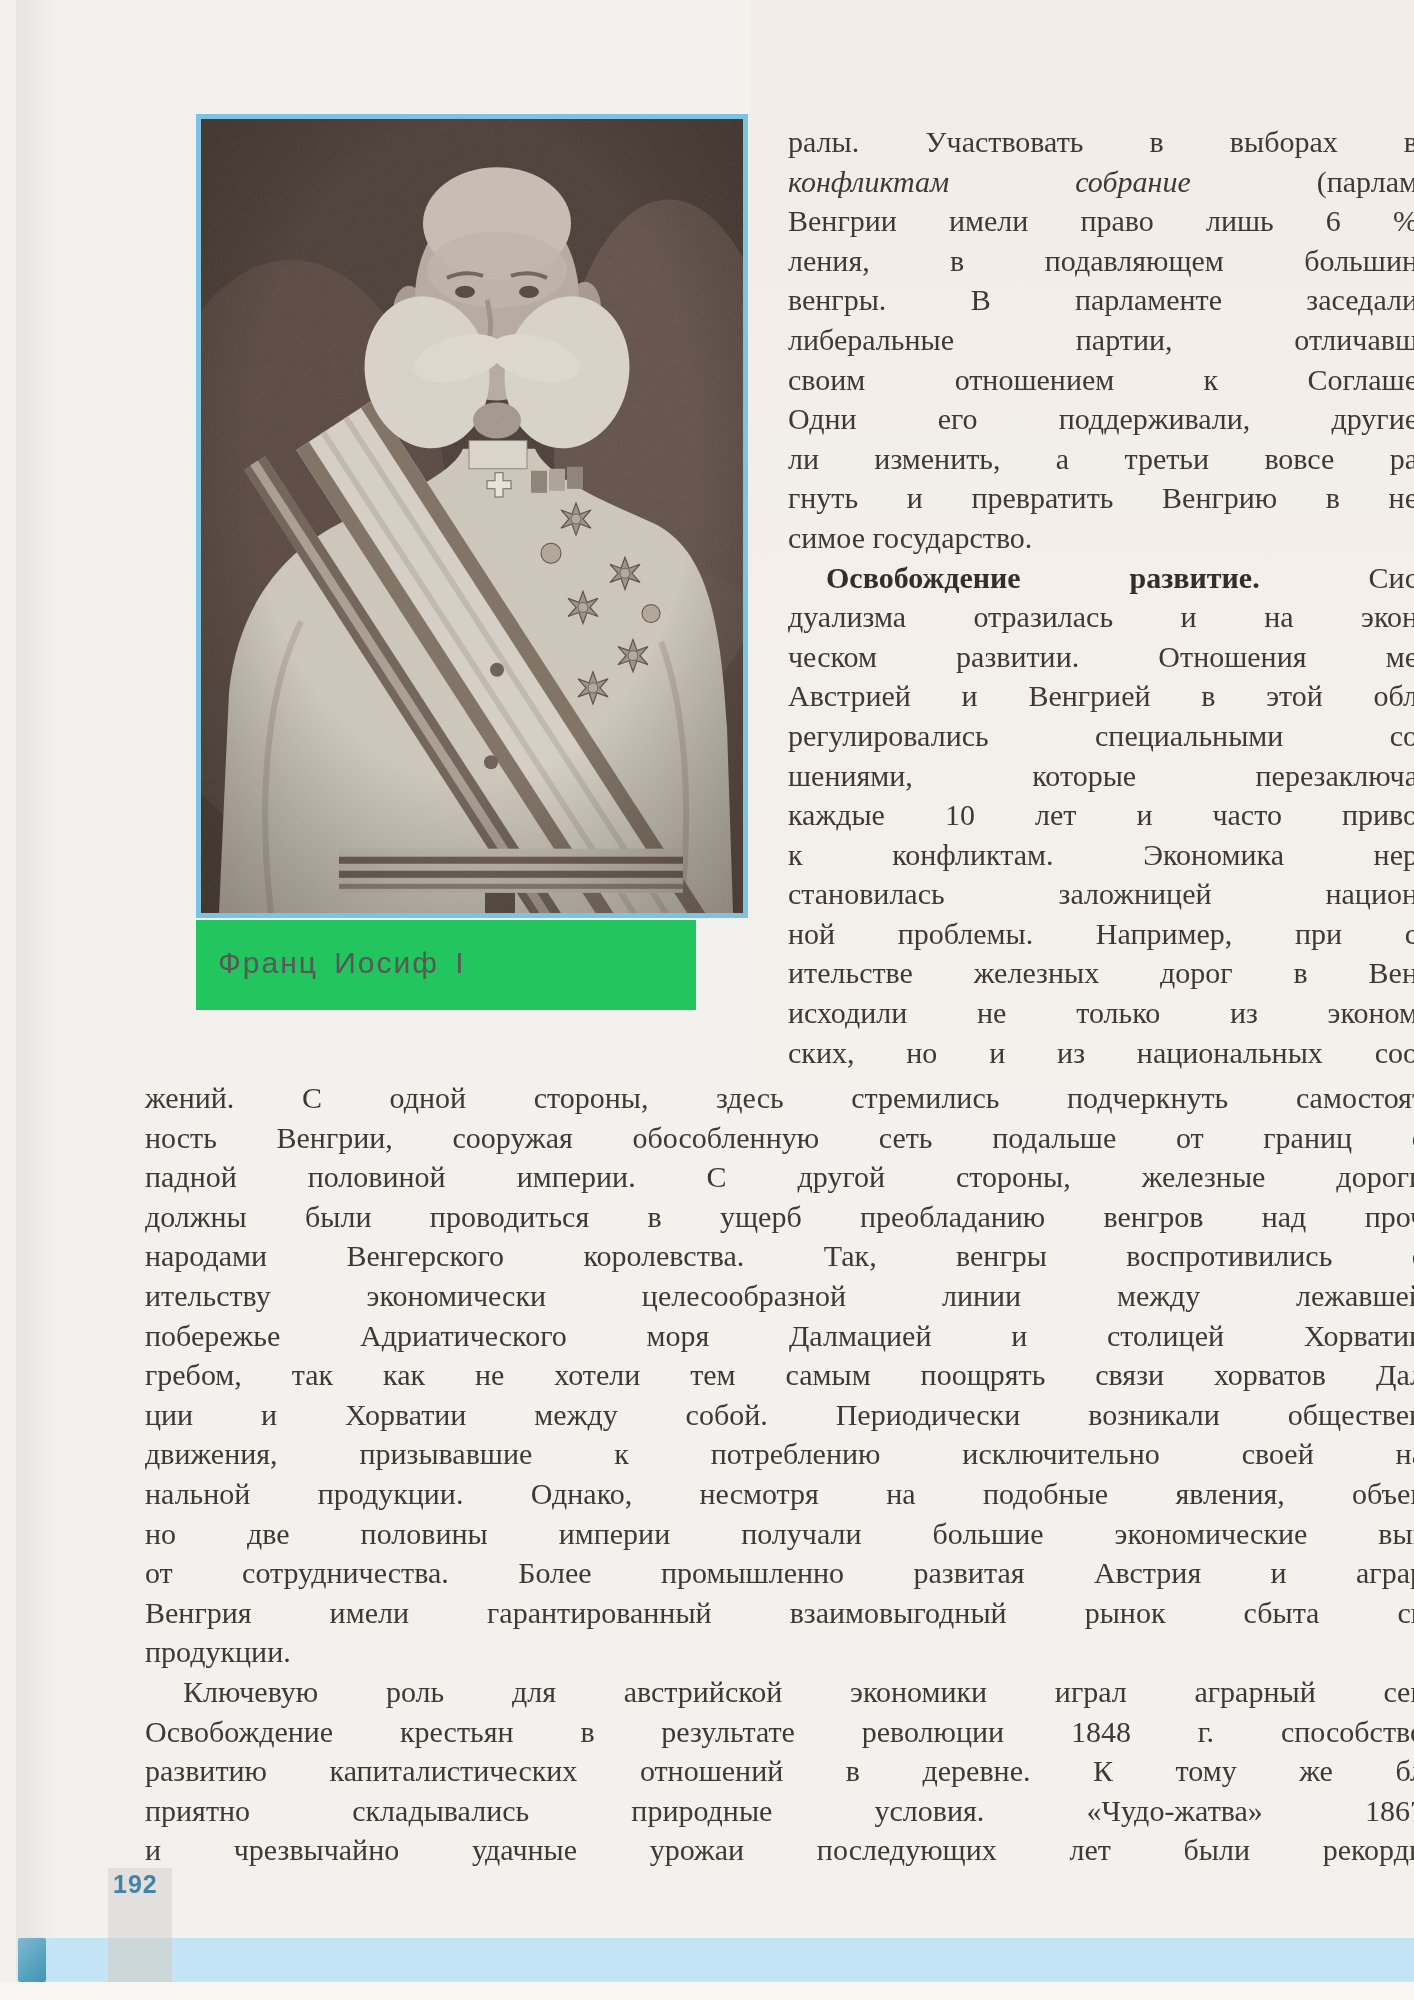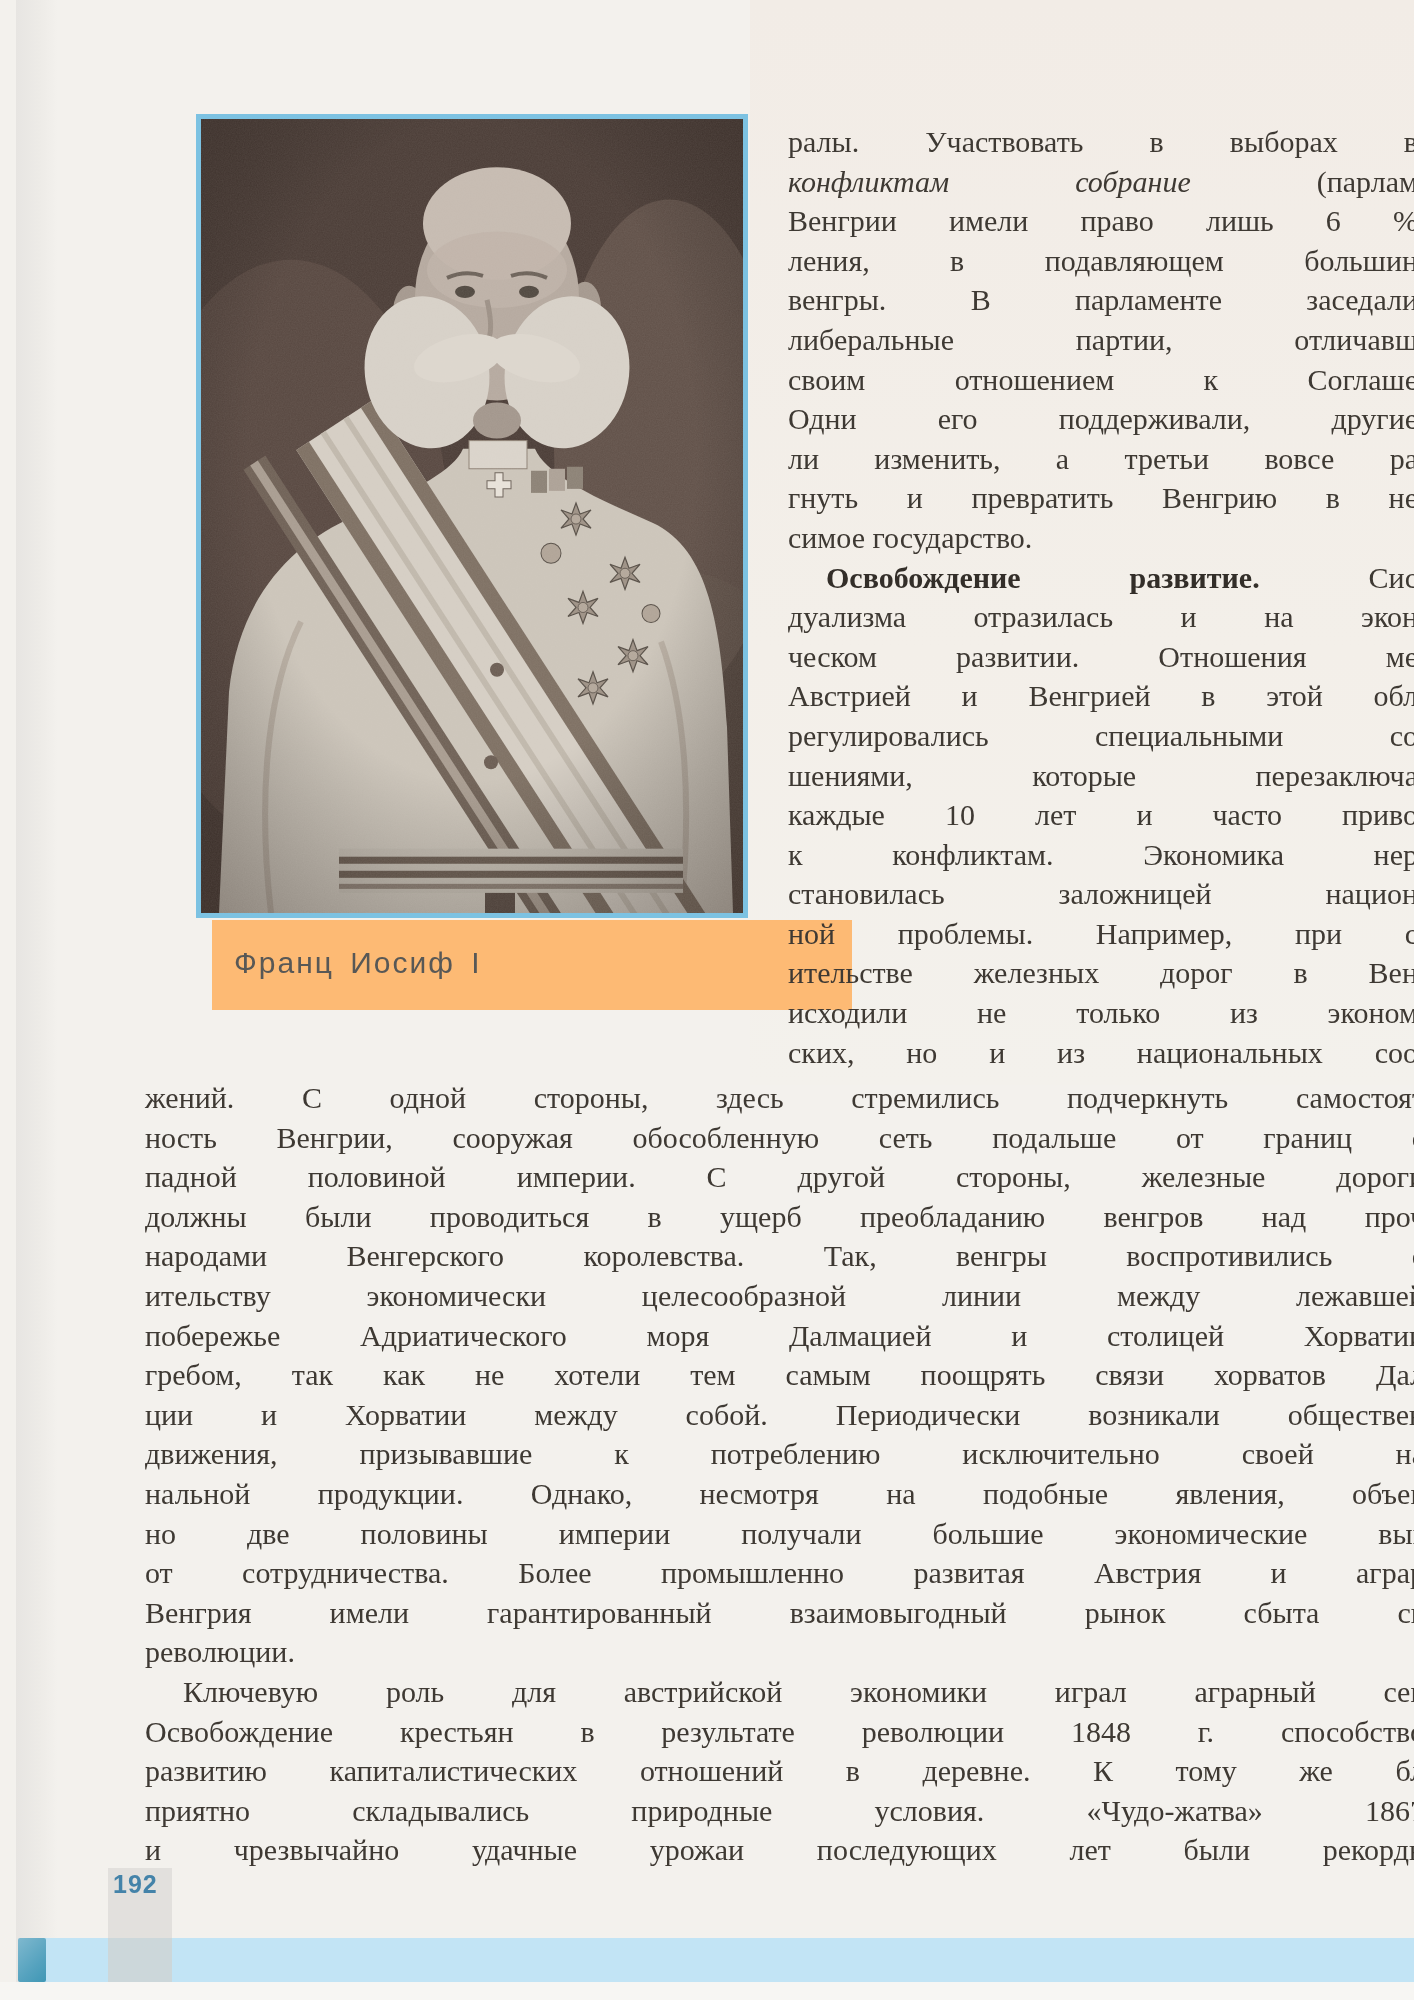--- a/index.html
+++ b/index.html
@@ -10,22 +10,22 @@
   }
   
   .scan-tint{position:absolute;left:750px;top:0;width:664px;height:1085px;
     background:linear-gradient(180deg,#f2ece6 0%,#f3efe9 60%,#f3f1ec 100%);}
   .scan-edge{position:absolute;left:16px;top:0;width:42px;height:2000px;
     background:linear-gradient(90deg,#e7e5e2 0%,#edebe7 55%,#f3f1ed 100%);}
   
   .photo-frame{position:absolute;left:196px;top:114px;width:542px;height:794px;
     border:5px solid #7cc2e2;background:#4a3c36;}
   .photo-frame svg{display:block;width:100%;height:100%;}
-  .caption-band{position:absolute;left:212px;top:920px;width:640px;height:90px;
-    background:#fdba74;}
+  .caption-band{position:absolute;left:196px;top:920px;width:500px;height:90px;
+    background:#22c55e;}
   .caption-text{position:absolute;left:22px;top:26px;
     font-family:"Liberation Sans", sans-serif;font-size:30px;color:#585856;
     letter-spacing:2px;word-spacing:6px;}
   
   .rcol{position:absolute;left:788px;top:122px;width:630px;color:#3e3933;}
   .bodycol{position:absolute;left:145px;top:1078px;width:1280px;color:#3e3933;}
   .tl{display:block;font-size:30px;line-height:39.6px;height:39.6px;
     text-align:justify;text-align-last:justify;white-space:normal;
     overflow:visible;}
   .tl.lastl{text-align-last:left;}
@@ -181,21 +181,21 @@
     <div class="tl"><span>народами Венгерского королевства. Так, венгры воспротивились с</span></div>
     <div class="tl"><span>ительству экономически целесообразной линии между лежавшей</span></div>
     <div class="tl"><span>побережье Адриатического моря Далмацией и столицей Хорватии</span></div>
     <div class="tl"><span>гребом, так как не хотели тем самым поощрять связи хорватов Дал</span></div>
     <div class="tl"><span>ции и Хорватии между собой. Периодически возникали обществен</span></div>
     <div class="tl"><span>движения, призывавшие к потреблению исключительно своей на</span></div>
     <div class="tl"><span>нальной продукции. Однако, несмотря на подобные явления, объек</span></div>
     <div class="tl"><span>но две половины империи получали большие экономические выг</span></div>
     <div class="tl"><span>от сотрудничества. Более промышленно развитая Австрия и аграр</span></div>
     <div class="tl"><span>Венгрия имели гарантированный взаимовыгодный рынок сбыта св</span></div>
-    <div class="tl lastl"><span>революции.</span></div>
+    <div class="tl lastl"><span>продукции.</span></div>
     <div class="tl ind"><span>Ключевую роль для австрийской экономики играл аграрный сек</span></div>
     <div class="tl"><span>Освобождение крестьян в результате революции 1848 г. способство</span></div>
     <div class="tl"><span>развитию капиталистических отношений в деревне. К тому же бл</span></div>
     <div class="tl"><span>приятно складывались природные условия. «Чудо-жатва» 1867</span></div>
     <div class="tl"><span>и чрезвычайно удачные урожаи последующих лет были рекордн</span></div>
   </div>
 
 <div class="pagenum-strip"></div>
 <div class="footer-band"></div>
 <div class="footer-accent"></div>

